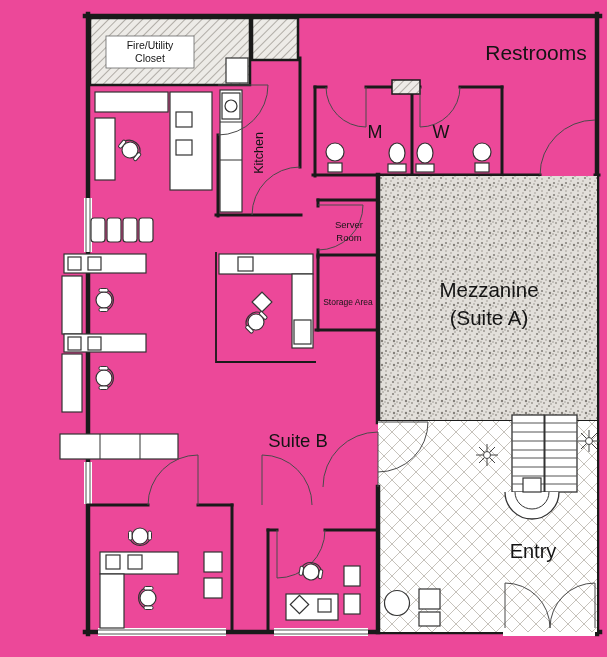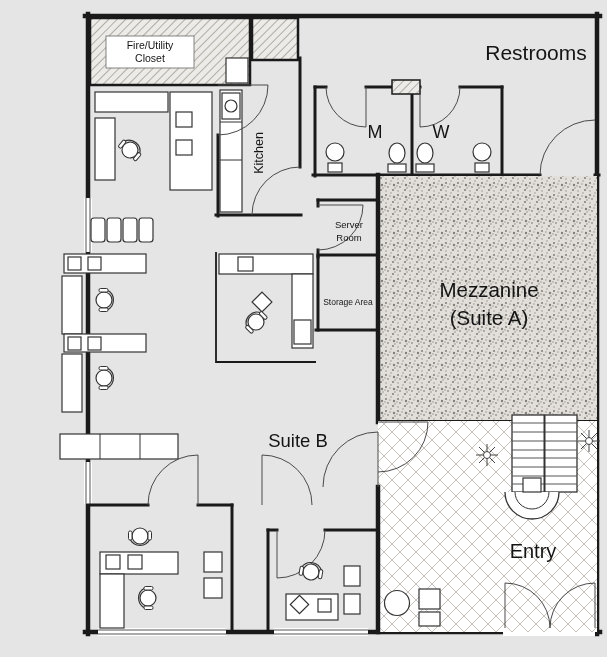--- a/index.html
+++ b/index.html
@@ -1,16 +1,16 @@
 <!DOCTYPE html>
 <html><head>
 <meta charset="utf-8">
 <style>
   html,body{margin:0;padding:0;background:#fff;}
-  .frame{width:607px;height:657px;position:relative;background:#e5e5e5;overflow:hidden;}
+  .frame{width:607px;height:657px;position:relative;background:#ec4899;overflow:hidden;}
   svg{display:block;}
   .wall{stroke:#1a1a1a;fill:none;stroke-linecap:square;}
   .w4{stroke-width:4.5;}
   .w3{stroke-width:3;}
   .w2{stroke-width:2;}
   .furn{fill:#ffffff;stroke:#333333;stroke-width:1.2;}
   .door{fill:none;stroke:#4a4a4a;stroke-width:1;}
   .lbl{font-family:"Liberation Sans",sans-serif;fill:#141414;}
   .win{stroke:#555;stroke-width:1;}
 </style>

